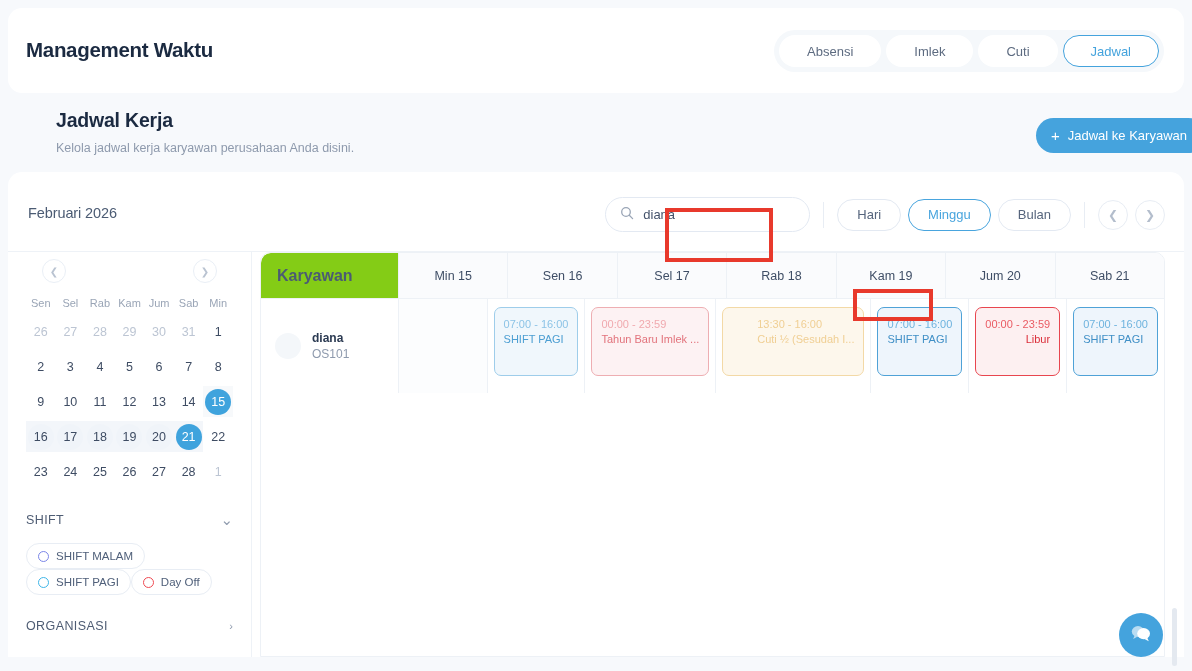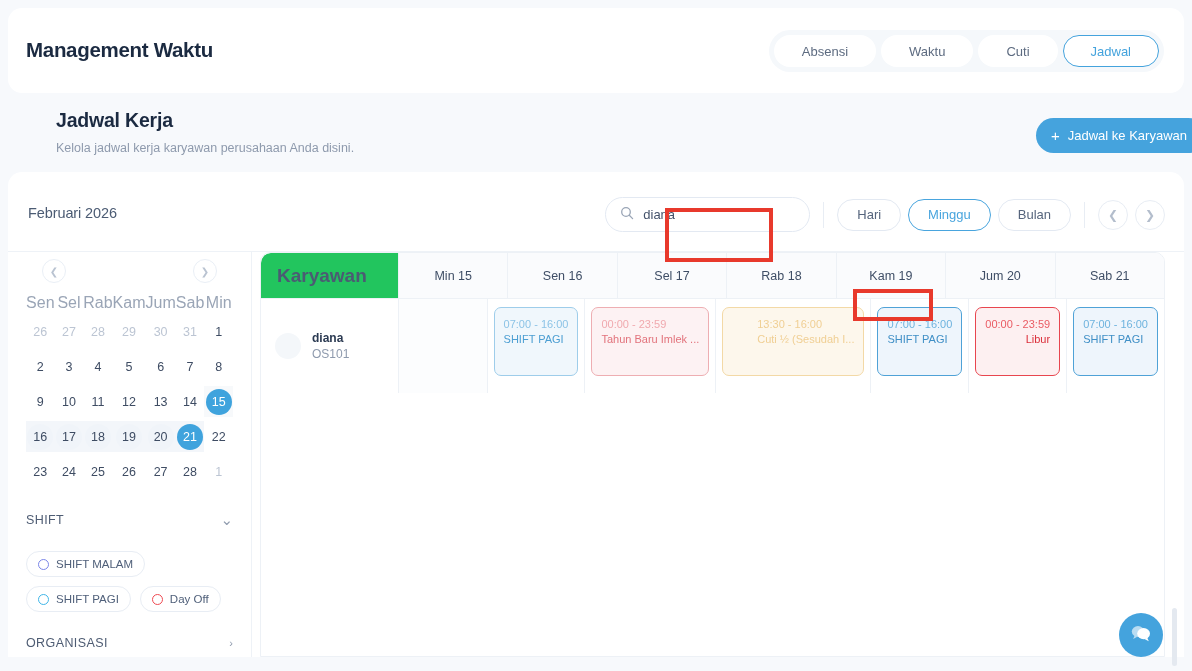--- a/index.html
+++ b/index.html
@@ -100,60 +100,60 @@
   .cal-arrow {
     position: absolute; top: 7px; width: 24px; height: 24px; border-radius: 50%;
     border: 1px solid #eaeff6; background: #fff; color: #b9c3d1;
     display: flex; align-items: center; justify-content: center; font-size: 10px; cursor: pointer;
   }
   .cal-arrow.prev { left: 16px; }
   .cal-arrow.next { right: 16px; }
   .cal-grid { display: grid; grid-template-columns: repeat(7, 1fr); }
   .dow {
     height: 22px; display: flex; align-items: center; justify-content: center;
-    font-size: 16px; color: #9aa5b6;
+    font-size: 11px; color: #9aa5b6;
   }
   .dcell { height: 35px; display: flex; align-items: center; justify-content: center; position: relative; }
   .dcell .bg {
     position: absolute; left: 0; right: 0; top: 2px; bottom: 2px; background: #f3f6fa;
   }
   .dcell .num {
     position: relative; width: 26px; height: 26px; border-radius: 50%;
     display: flex; align-items: center; justify-content: center;
     font-size: 12.5px; color: #3e4c63; cursor: pointer;
   }
   .dcell.muted .num { color: #bcc5d3; }
   .dcell.inweek .num { background: #f0f4f9; }
   .dcell.sel .num { background: #3fa3dd; color: #fff; }
 
   .sec-head {
     margin-top: 16px; height: 30px; display: flex; align-items: center;
     justify-content: space-between; cursor: pointer;
   }
   .sec-head span.t { font-size: 12.5px; color: #4e5c73; letter-spacing: .4px; }
   .sec-head span.c { color: #8e9aad; font-size: 11px; }
-  .chips { display: flex; flex-wrap: wrap; gap: 9px; margin-top: 16px; }
+  .chips { display: flex; flex-wrap: wrap; margin-top: 8px; }
   .chip {
     height: 26px; padding: 0 11px; border-radius: 13px; border: 1px solid #e8edf4;
     display: flex; align-items: center; gap: 7px;
     font-size: 11.5px; color: #50607a; background: #fff; cursor: pointer; white-space: nowrap;
   }
   .dot { width: 11px; height: 11px; border-radius: 50%; border: 1.7px solid #888; background: #fff; flex: none; }
 
   
   .grid { position: absolute; left: 252px; top: 80px; right: 0; bottom: 0; }
   .gcard {
     position: absolute; left: 0; top: 0; width: 905px; height: 405px;
     border: 1px solid #edf1f6; border-radius: 10px 10px 0 0; overflow: hidden; background: #fff;
   }
   .ghead { display: flex; height: 46px; background: #fafbfd; border-bottom: 1px solid #edf1f6; }
   .gcol-emp {
-    width: 138px; flex: none; background: #22c55e; border-right: 1px solid #edf1f6;
+    width: 138px; flex: none; background: #84cc16; border-right: 1px solid #edf1f6;
     display: flex; align-items: center; padding-left: 16px;
-    font-size: 19px; font-weight: 600; color: #4b5b73;
+    font-size: 16px; font-weight: 600; color: #4b5b73;
   }
   .ghead .gcol-emp { border-radius: 10px 0 0 0; }
   .dcolh {
     flex: 1; display: flex; align-items: center; justify-content: center;
     font-size: 12.5px; color: #3f4e66; border-left: 1px solid #edf1f6;
   }
   .dcolh:first-of-type { border-left: none; }
   .grow { display: flex; height: 94px; }
   .empcell {
     width: 138px; flex: none; border-right: 1px solid #edf1f6;
@@ -204,21 +204,21 @@
 </style>
 </head>
 <body>
 
 <div class="app">
 
   <div class="topbar">
     <div class="app-title">Management Waktu</div>
     <div class="tabwrap" id="tabwrap">
         <button class="tab">Absensi</button>
-        <button class="tab">Waktu</button>
+        <button class="tab">Imlek</button>
         <button class="tab">Cuti</button>
         <button class="tab active">Jadwal</button>
       </div>
   </div>
 
   <div class="pagehead">
     <div class="page-title">Jadwal Kerja</div>
     <div class="page-sub">Kelola jadwal kerja karyawan perusahaan Anda disini.</div>
     <button class="primary-btn">
       <span class="plus">+</span>

